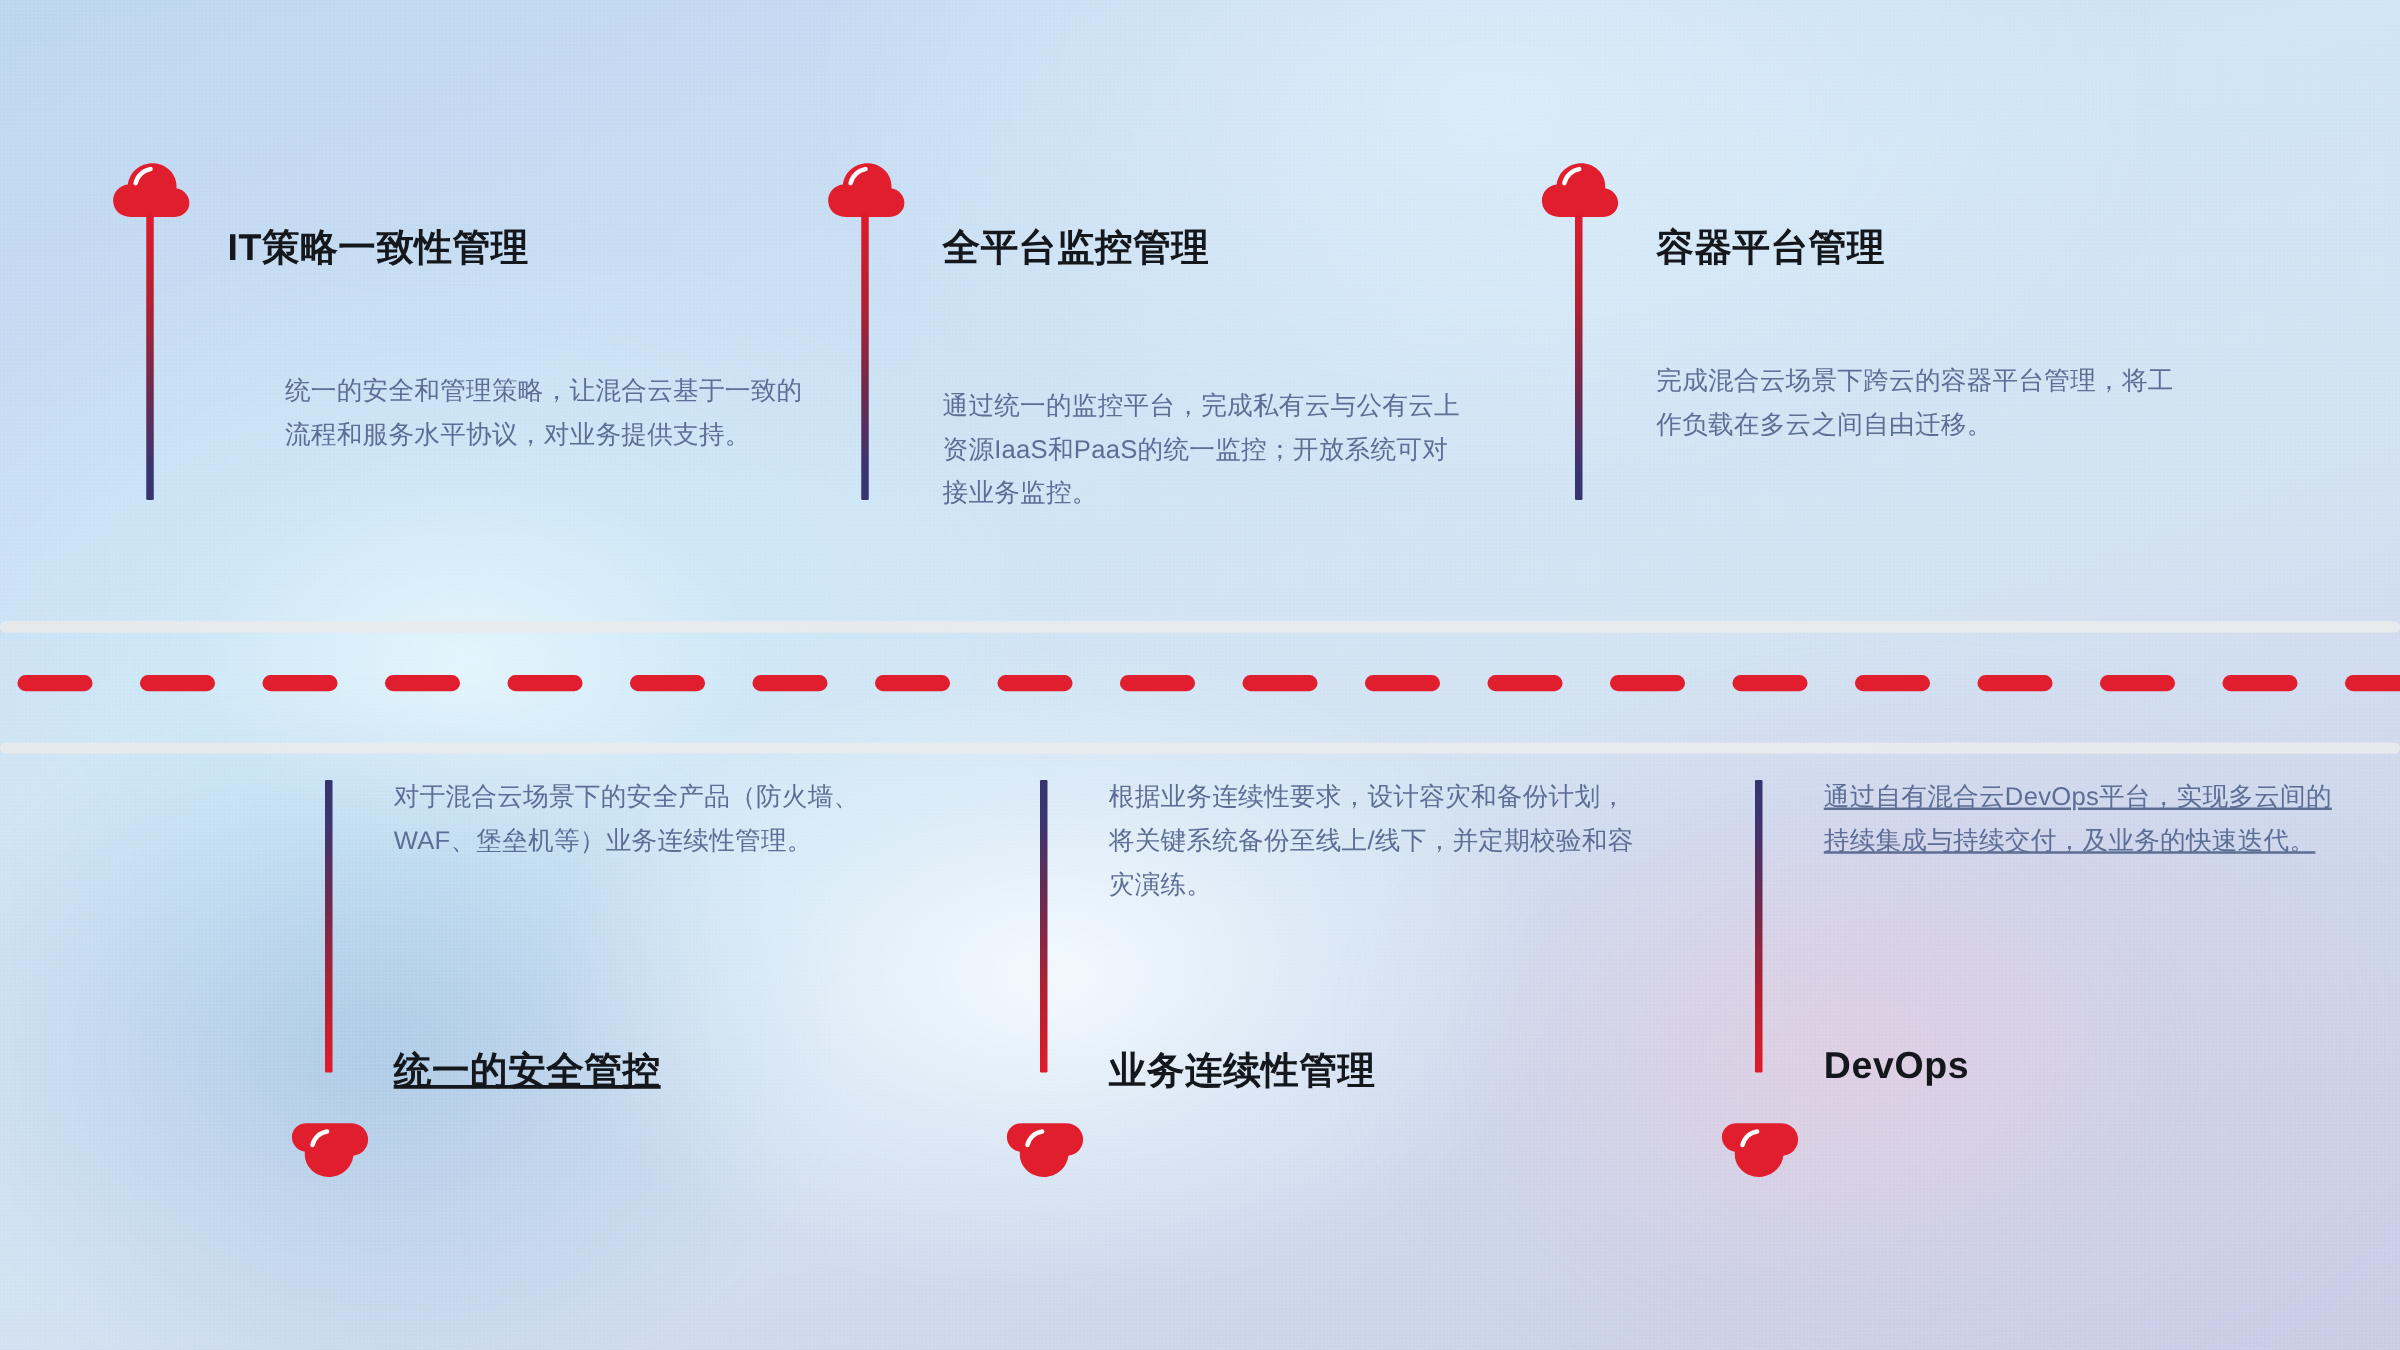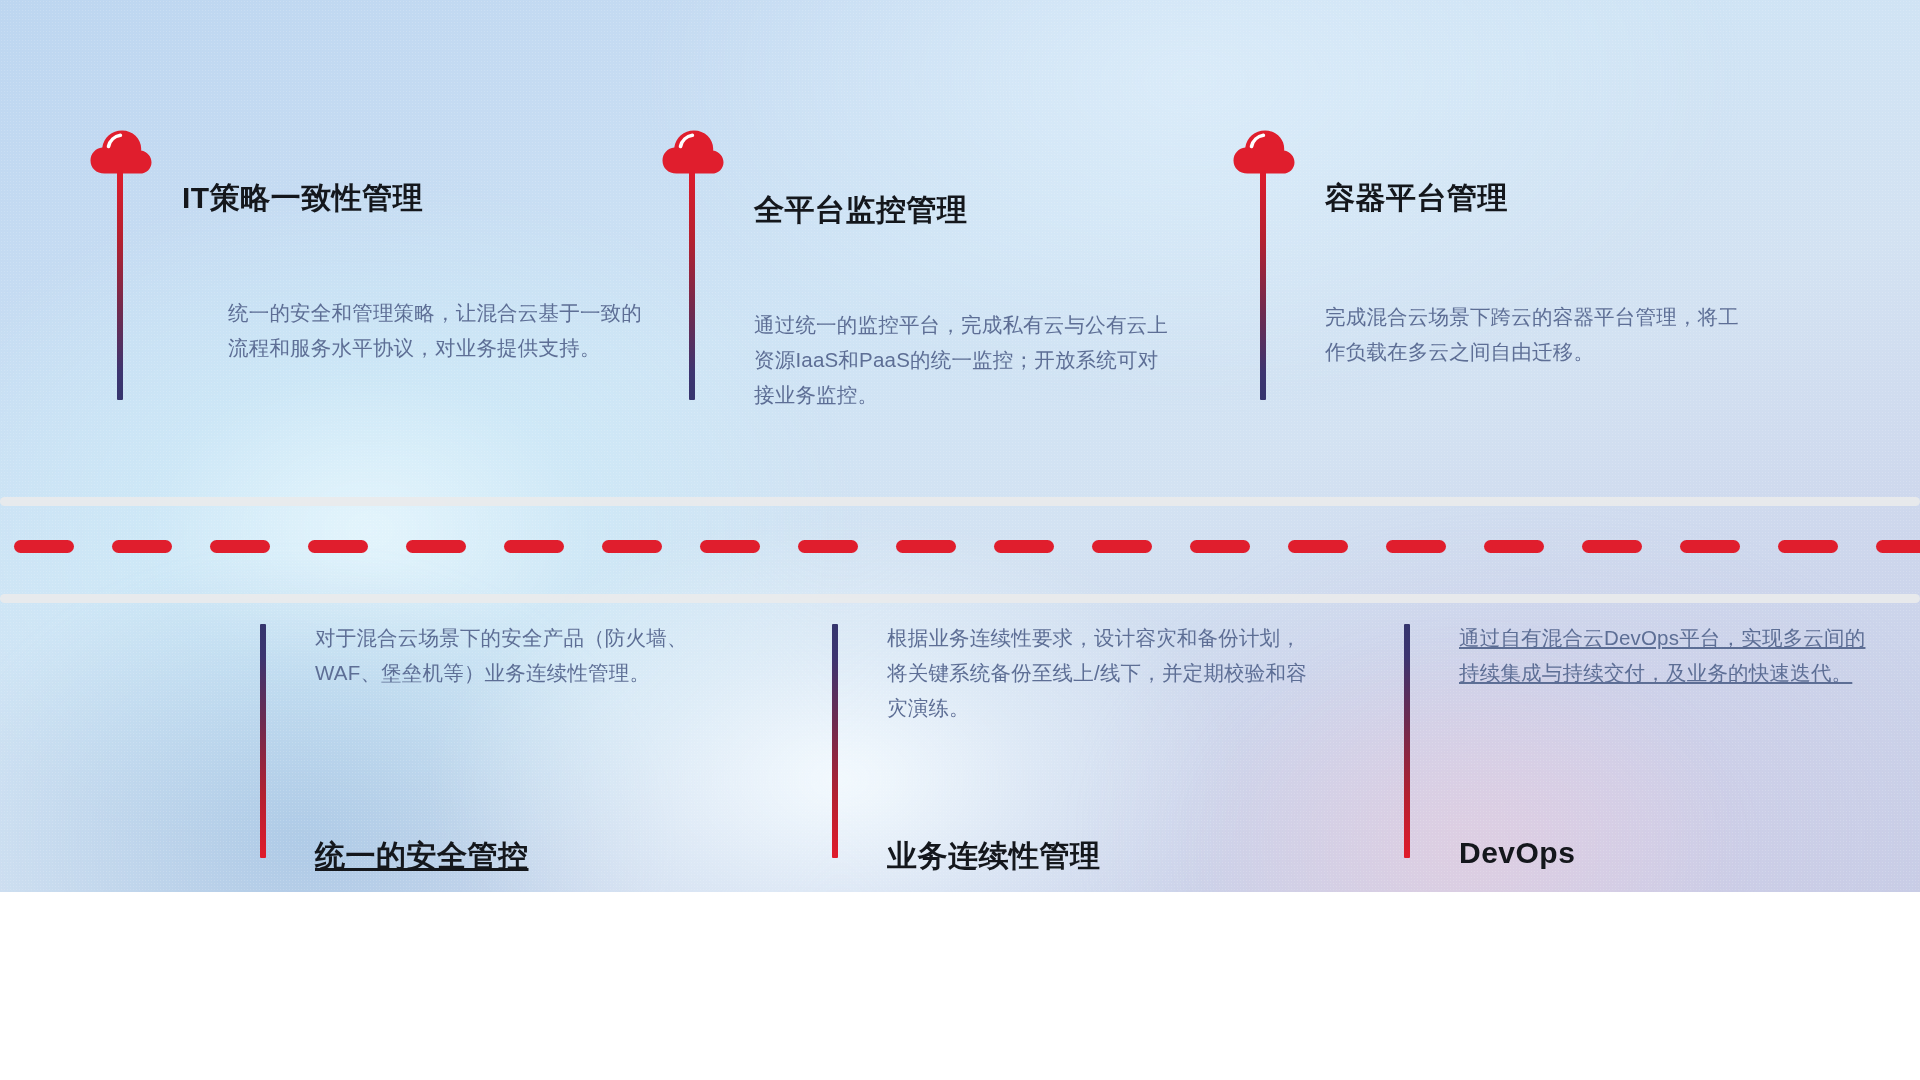--- a/index.html
+++ b/index.html
@@ -7,21 +7,21 @@
 
   html, body {
     width:1920px; height:1080px;
     overflow:hidden;
     font-family:"Liberation Sans","DejaVu Sans",sans-serif;
   }
 
   
   .stage {
     position:relative;
-    width:1920px; height:892px;
+    width:1920px; height:1080px;
     background:
       linear-gradient(160deg,#bdd6f0 0%, #c5dbf2 18%, #cfe4f5 38%, #d3e2f2 58%, #cdd6ec 78%, #c8cde6 100%);
     overflow:hidden;
   }
   .bloom { position:absolute; border-radius:50%; pointer-events:none; }
 
   .bloom-cyan {
     left:-120px; top:180px; width:980px; height:700px;
     background:radial-gradient(closest-side, rgba(228,245,252,.95) 0%, rgba(205,235,248,.55) 45%, rgba(205,235,248,0) 100%);
     filter:blur(10px);
@@ -144,34 +144,34 @@
   </div>
 
   <div class="col" style="left:672px; top:130px;">
     <div class="cloud" style="left:-10px; top:0;">
       <svg viewBox="0 0 62 44" xmlns="http://www.w3.org/2000/svg">
         <path d="M14.5 43.5 C6.2 43.5 0.5 37.8 0.5 30.4 C0.5 23.6 5.6 18.2 12.3 17.5 C13.6 7.6 21.9 0.5 32.0 0.5 C42.6 0.5 51.2 8.6 51.2 18.8 C51.2 19.4 51.2 20.0 51.1 20.6 C57.2 21.7 61.5 26.6 61.5 32.4 C61.5 38.6 56.3 43.5 49.9 43.5 Z" fill="#e01e2d"></path>
         <path d="M18.5 16.5 C19.8 10.6 24.6 6.2 30.4 5.3" stroke="#ffffff" stroke-width="3.6" stroke-linecap="round" fill="none"></path>
       </svg>
     </div>
     <div class="stem stem-down" style="left:17px; top:40px; height:230px;"></div>
-    <div class="heading" style="left:82px; top:60px;">全平台监控管理</div>
+    <div class="heading" style="left:82px; top:48px;">全平台监控管理</div>
     <div class="body" style="left:82px; top:177px;">通过统一的监控平台，完成私有云与公有云上资源IaaS和PaaS的统一监控；开放系统可对接业务监控。</div>
   </div>
 
   <div class="col" style="left:1243px; top:130px;">
     <div class="cloud" style="left:-10px; top:0;">
       <svg viewBox="0 0 62 44" xmlns="http://www.w3.org/2000/svg">
         <path d="M14.5 43.5 C6.2 43.5 0.5 37.8 0.5 30.4 C0.5 23.6 5.6 18.2 12.3 17.5 C13.6 7.6 21.9 0.5 32.0 0.5 C42.6 0.5 51.2 8.6 51.2 18.8 C51.2 19.4 51.2 20.0 51.1 20.6 C57.2 21.7 61.5 26.6 61.5 32.4 C61.5 38.6 56.3 43.5 49.9 43.5 Z" fill="#e01e2d"></path>
         <path d="M18.5 16.5 C19.8 10.6 24.6 6.2 30.4 5.3" stroke="#ffffff" stroke-width="3.6" stroke-linecap="round" fill="none"></path>
       </svg>
     </div>
     <div class="stem stem-down" style="left:17px; top:40px; height:230px;"></div>
     <div class="heading" style="left:82px; top:48px;">容器平台管理</div>
-    <div class="body" style="left:82px; top:169px;">完成混合云场景下跨云的容器平台管理，将工作负载在多云之间自由迁移。</div>
+    <div class="body" style="left:82px; top:157px;">完成混合云场景下跨云的容器平台管理，将工作负载在多云之间自由迁移。</div>
   </div>
 
   <div class="rule rule-top"></div>
   <div class="dashes" id="dash-track">
       <span class="dash"></span>
       <span class="dash"></span>
       <span class="dash"></span>
       <span class="dash"></span>
       <span class="dash"></span>
       <span class="dash"></span>

